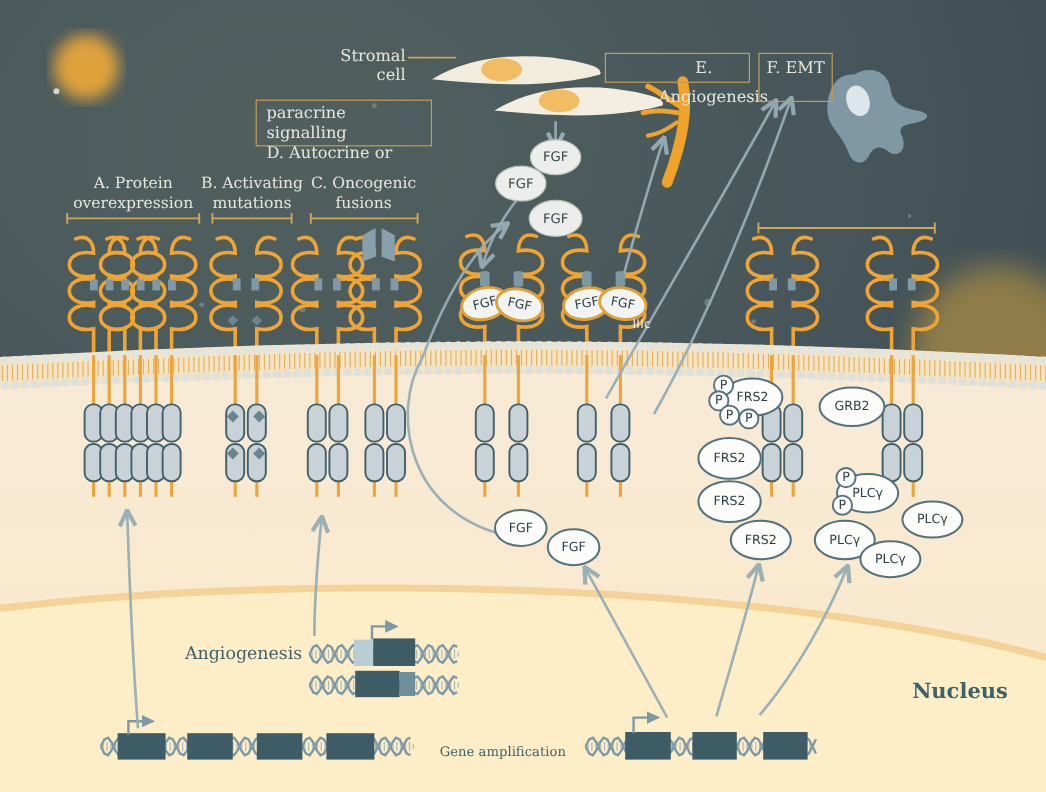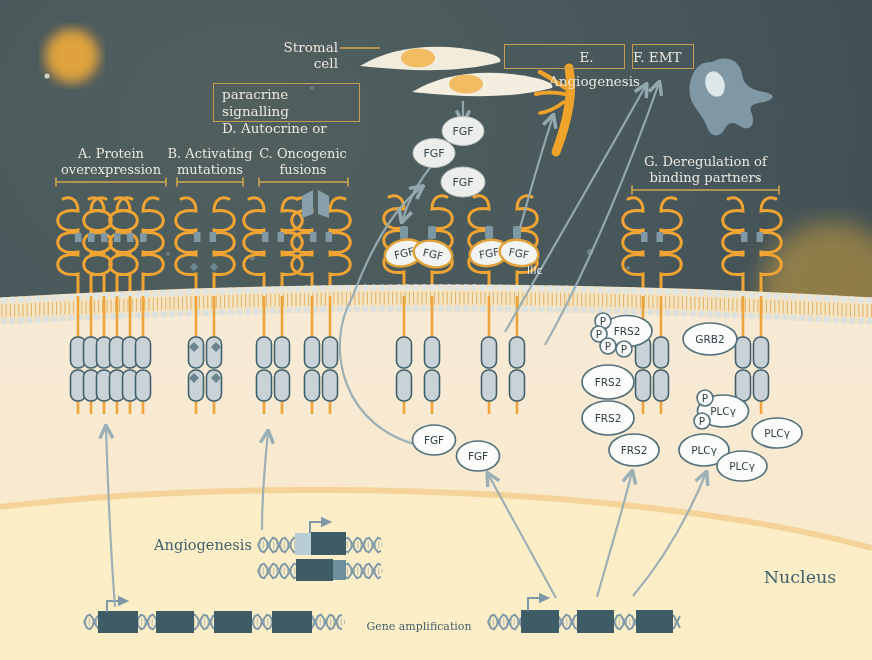--- a/index.html
+++ b/index.html
@@ -1016,42 +1016,38 @@
 
 <div class="lbl" style="left:256px;top:39px;width:82px;text-align:right;font-size:13.5px;">Stromal cell</div>
 
 <div class="goldbox" style="position:absolute;left:213px;top:83px;width:147px;height:39px;padding:2px 0 0 8px;font-size:13.5px;line-height:17px;">
   <div>paracrine signalling</div>
   <div>D. Autocrine or</div>
 </div>
 
 <div class="goldbox" style="position:absolute;left:504px;top:44px;width:121px;height:25px;text-align:center;line-height:24px;font-size:13.5px;padding-left:44px;">E. Angiogenesis</div>
 
-<div class="goldbox" style="position:absolute;left:632px;top:44px;width:62px;height:25px;line-height:24px;font-size:13.5px;">F. EMT</div>
+<div class="goldbox" style="position:absolute;left:632px;top:44px;width:62px;height:41px;text-align:center;line-height:24px;font-size:13.5px;">F. EMT</div>
 
 <div class="lbl sec" style="left:48px;top:146px;width:126px;">
   <div>A. Protein</div>
   <div>overexpression</div>
 </div>
 <div class="lbl sec" style="left:157px;top:146px;width:106px;">
   <div>B. Activating</div>
   <div>mutations</div>
 </div>
 <div class="lbl sec" style="left:251px;top:146px;width:104px;">
   <div>C. Oncogenic</div>
   <div>fusions</div>
 </div>
-<div class="lbl sec" style="left:629px;top:154px;width:153px;font-size:13.2px;">
-  <div>G. Deregulation of</div>
-  <div>binding partners</div>
-</div>
 
 <div class="lbl" style="left:527px;top:265px;font-family:'DejaVu Sans',sans-serif;font-size:10px;font-weight:normal;letter-spacing:.3px;color:#eef0ec;">IIIc</div>
 
 <div class="teal" style="position:absolute;left:131px;top:537px;width:144px;text-align:center;font-size:14.5px;line-height:17.5px;">
   <div>Angiogenesis</div>
 </div>
 
 <div class="teal" style="position:absolute;left:348px;top:620px;width:142px;text-align:center;font-size:11px;">Gene amplification</div>
 
-<div class="teal" style="position:absolute;left:745px;top:567px;width:110px;text-align:center;font-size:17.5px;font-weight:normal;">Nucleus</div>
+<div class="teal" style="position:absolute;left:745px;top:567px;width:110px;text-align:center;font-size:17.5px;font-weight:bold;">Nucleus</div>
 
 </div>
 
 </body></html>

